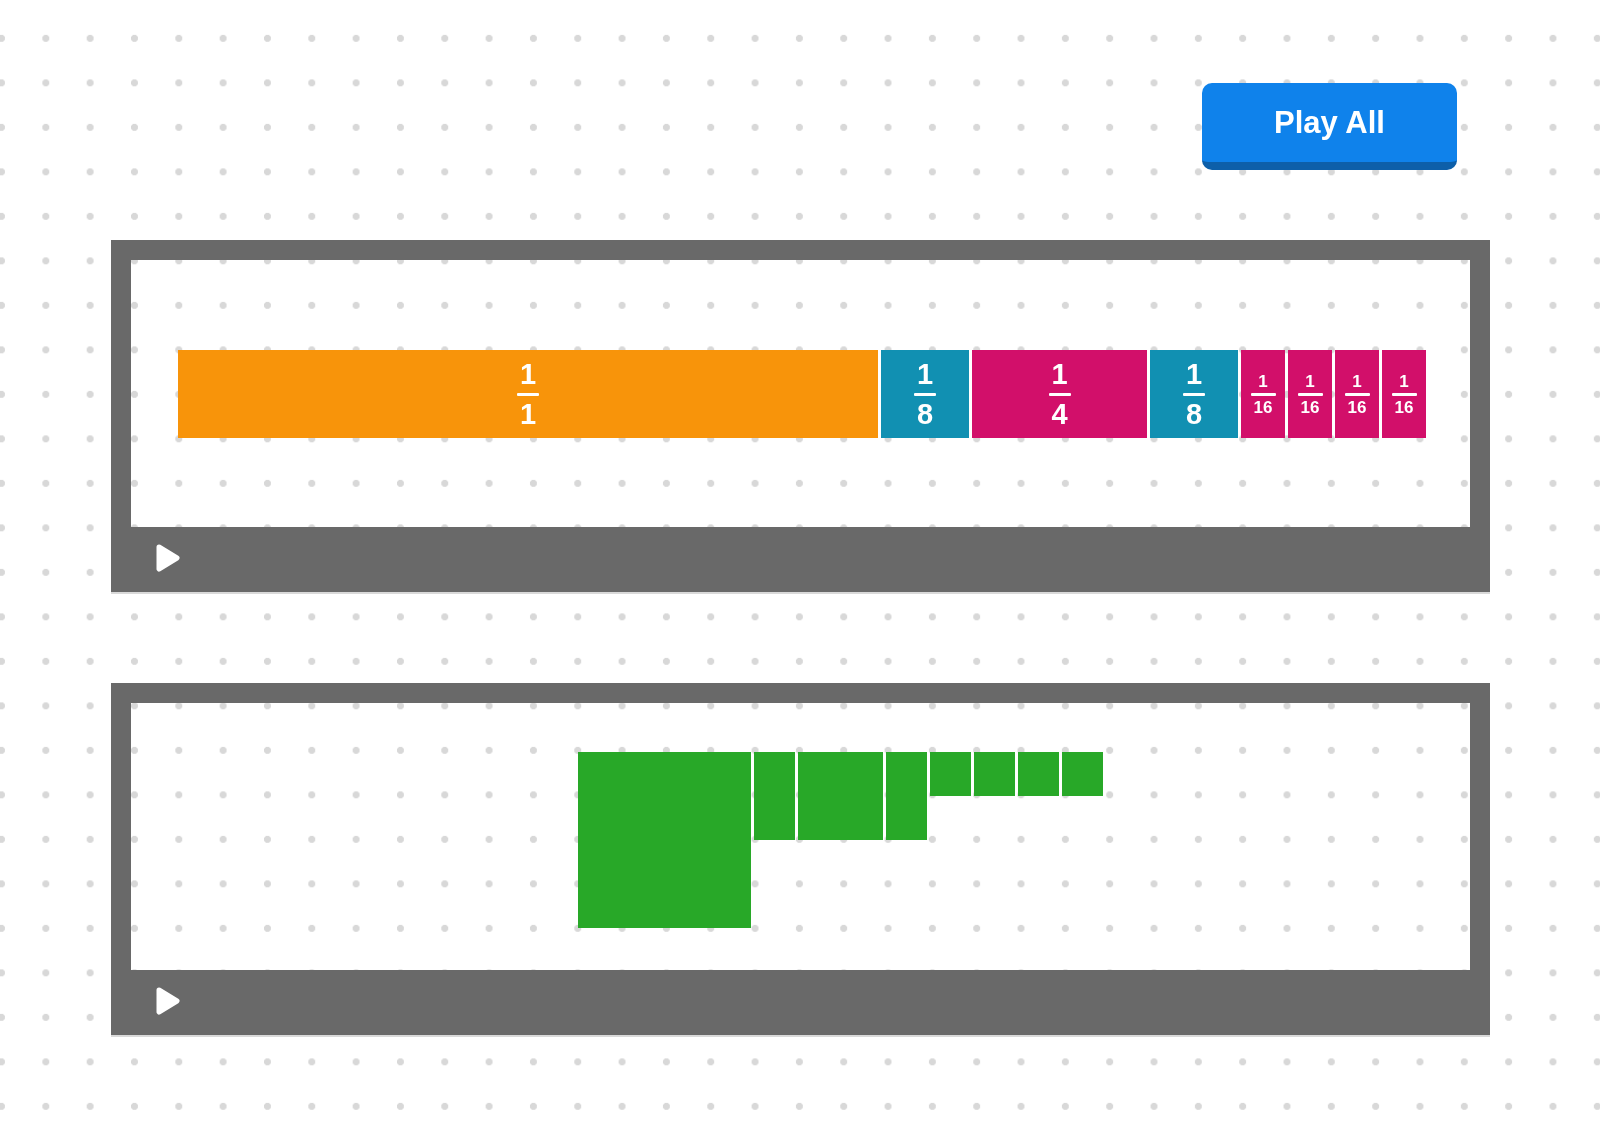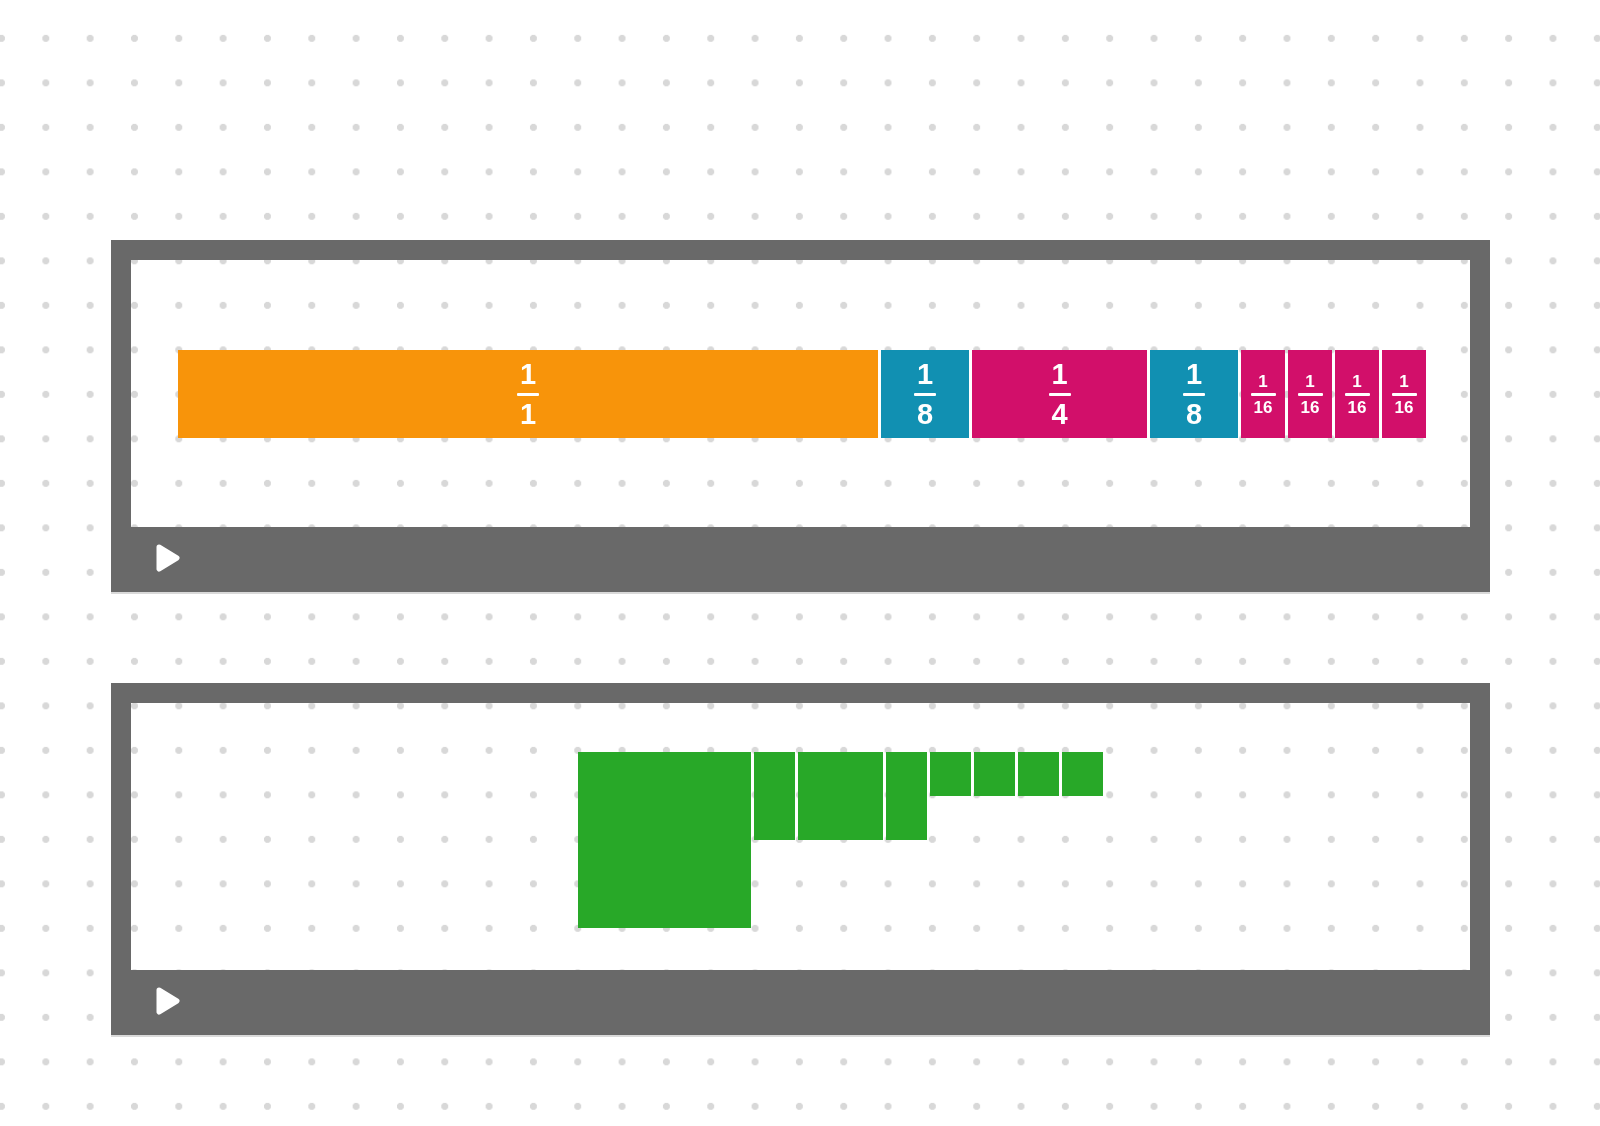--- a/index.html
+++ b/index.html
@@ -97,20 +97,21 @@
     align-items: flex-start;
     gap: 3px;
   }
   .note-block { cursor: pointer; }
 </style>
 </head>
 <body>
 
 <div class="page">
 
+  <button class="play-all">Play All</button>
 
   <section class="track track-1">
     <div class="frame-top"></div>
     <div class="frame-left"></div>
     <div class="frame-right"></div>
 
     <div class="fraction-bar" id="fraction-bar">
         <div class="segment" style="background: rgb(248, 148, 10); width: 700px;">
           <div class="fraction">
             <span class="num">1</span>

